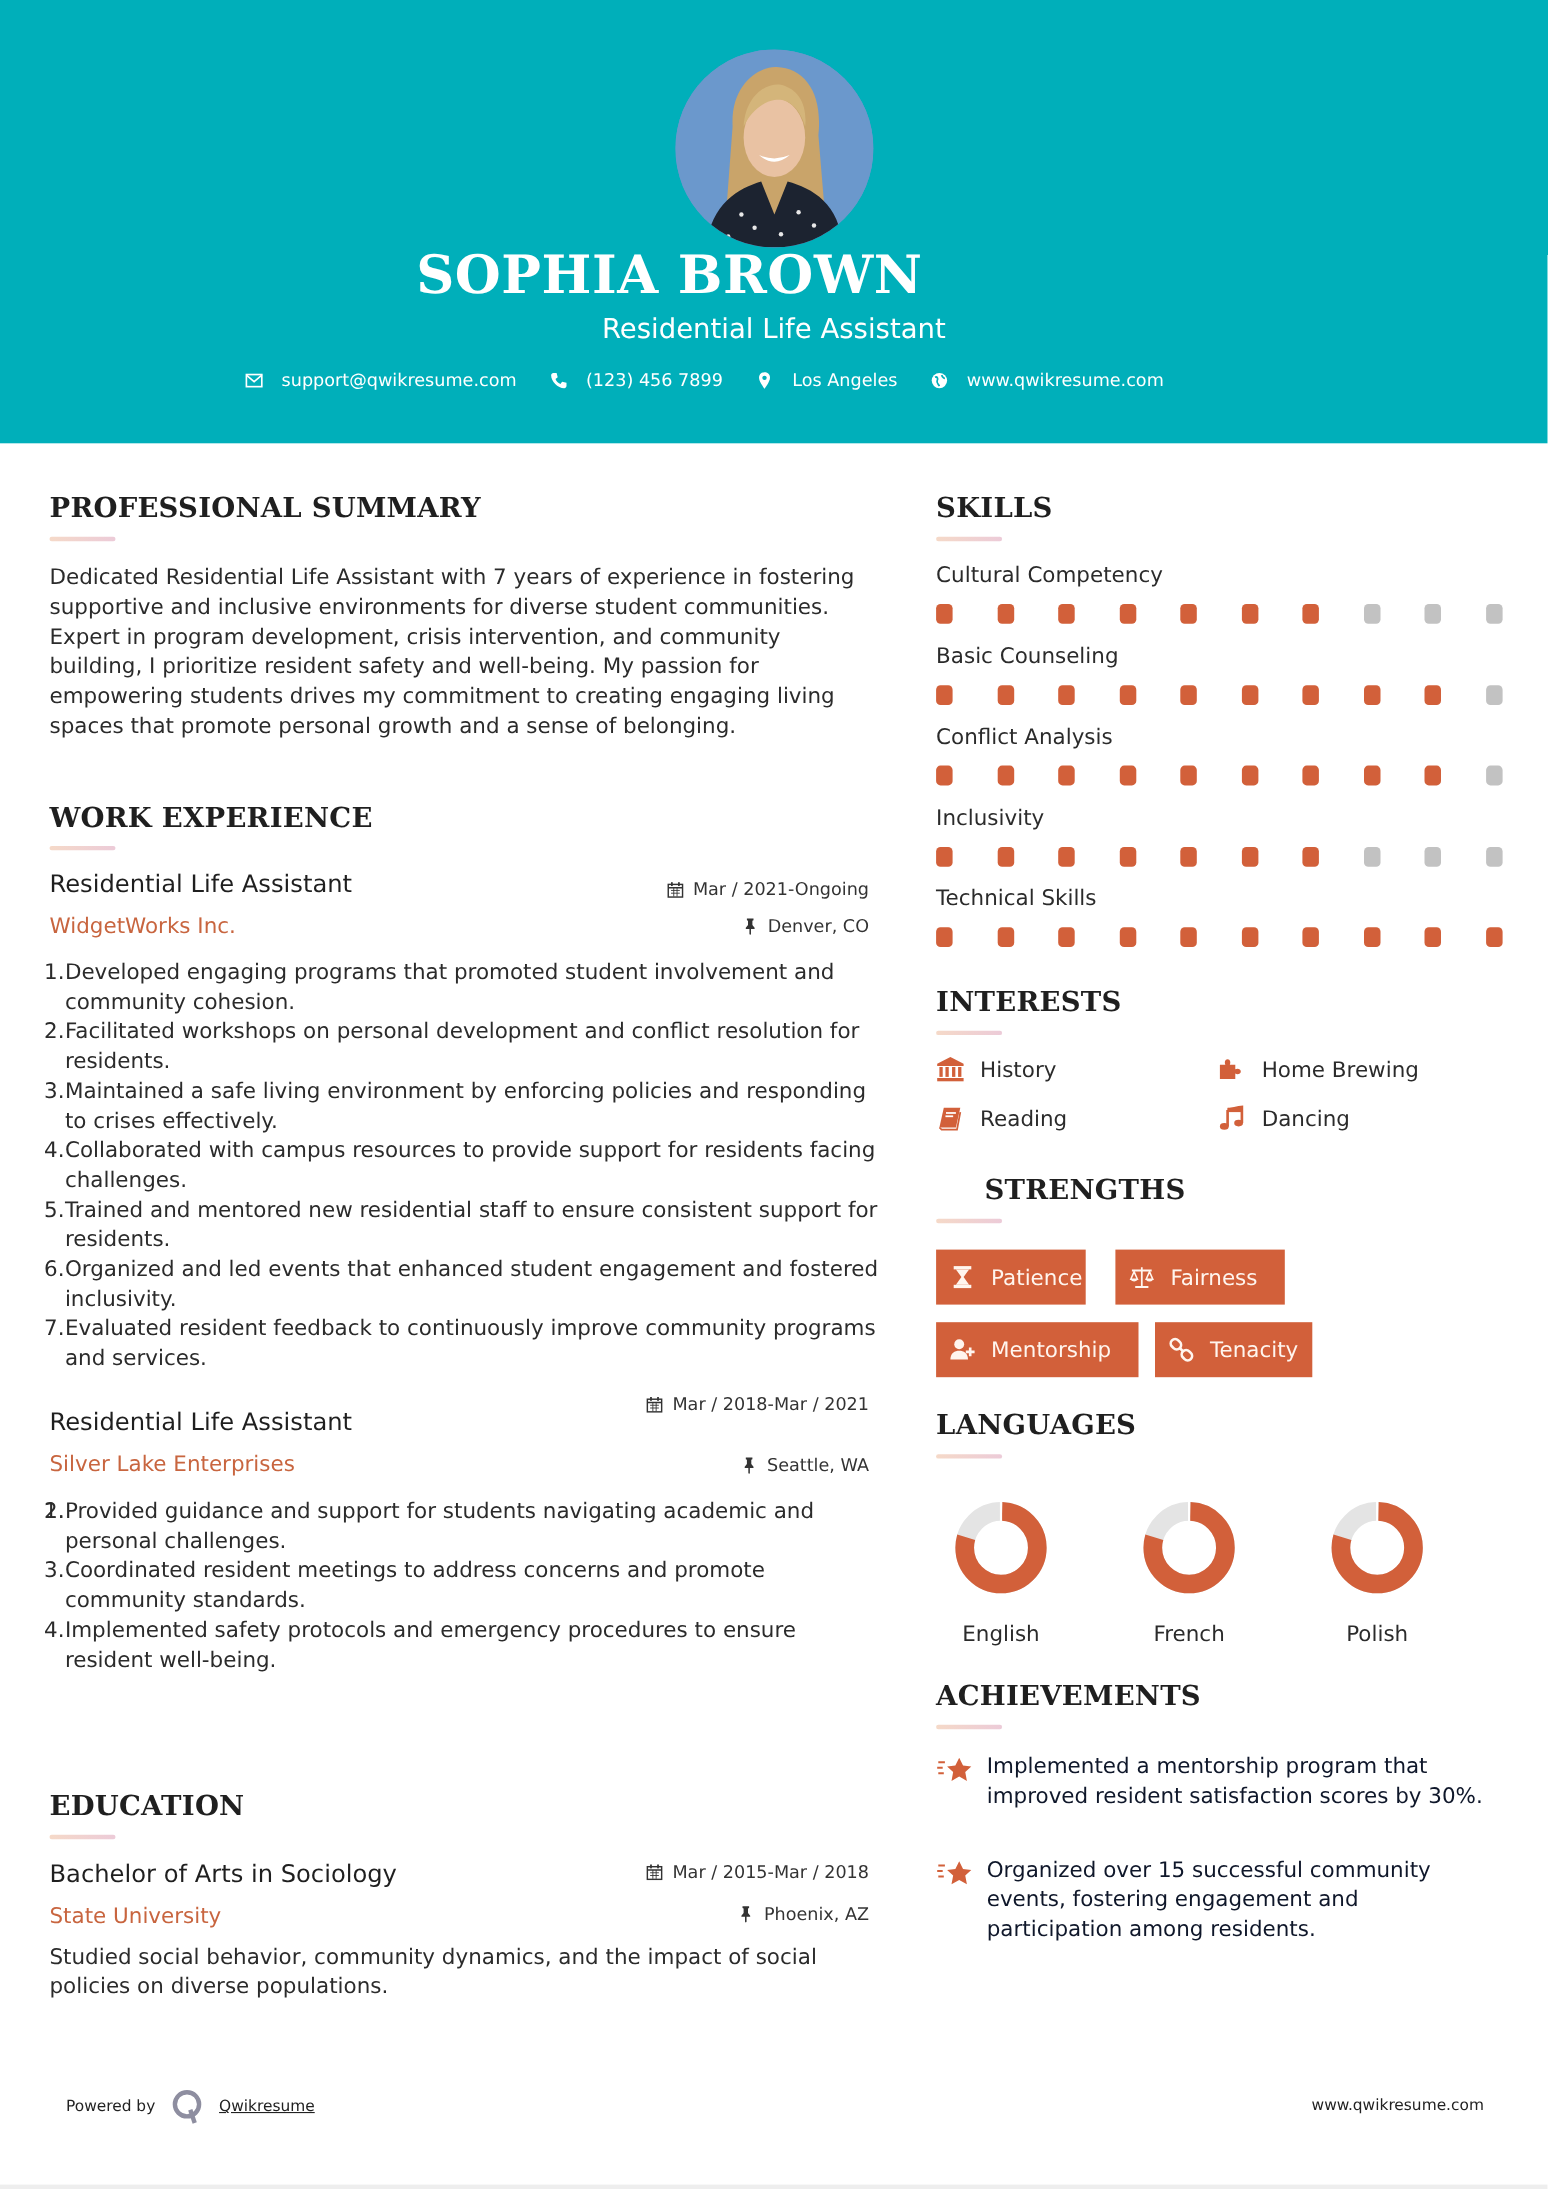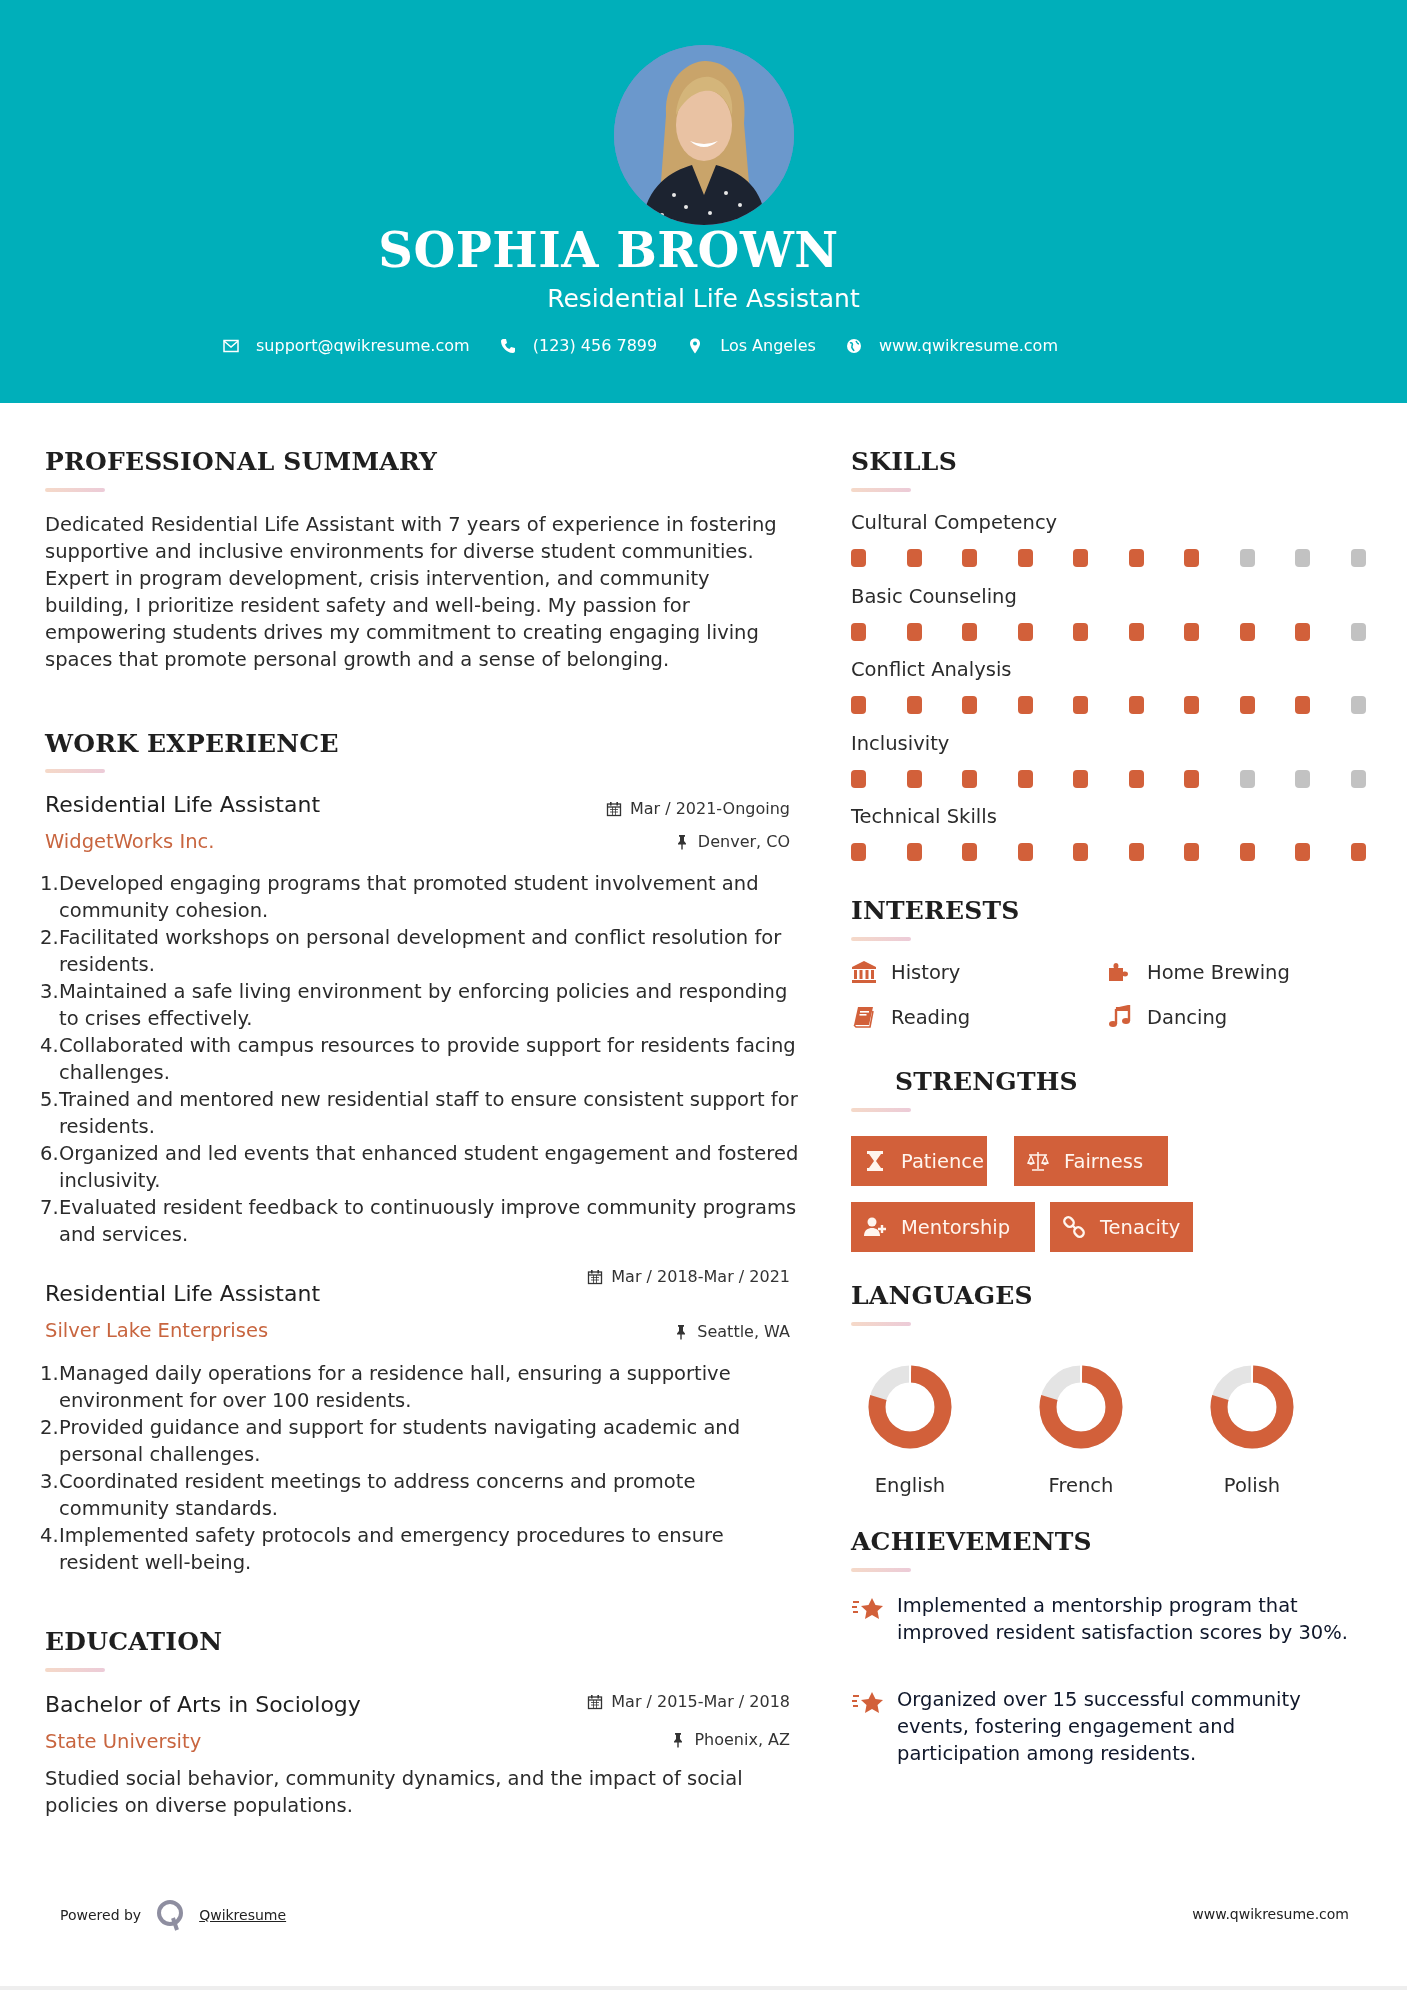--- a/index.html
+++ b/index.html
@@ -202,21 +202,21 @@
 <div class="entry-org" style="left:45px; top:1319px;">Silver Lake Enterprises</div>
 <div class="entry-meta" style="top:1322px;">
   <span class="ic">
     <svg viewBox="0 0 16 16">
         <path d="M5 1 H11 V2.5 L10 3 V7 L12 9.5 V10.5 H8.7 V15 L8 16 L7.3 15 V10.5 H4 V9.5 L6 7 V3 L5 2.5 Z" fill="#333"></path>
       </svg>
   </span>
   <span>Seattle, WA</span>
 </div>
 <ol class="bullets" style="left:40px; top:1360px; width:760px;">
-  <li><span class="num">1.</span><span>Managed daily operations for a residence hall, ensuring a supportive environment for over 100 residents.</span></li>
+  <li><span class="num">1.</span></li>
   <li><span class="num">2.</span><span>Provided guidance and support for students navigating academic and personal challenges.</span></li>
   <li><span class="num">3.</span><span>Coordinated resident meetings to address concerns and promote community standards.</span></li>
   <li><span class="num">4.</span><span>Implemented safety protocols and emergency procedures to ensure resident well-being.</span></li>
 </ol>
 
 <div class="section-title" style="left:45px; top:1627px;">EDUCATION</div>
 <div class="underline" style="left:45px; top:1668px;"></div>
 <div class="entry-title" style="left:45px; top:1692px;">Bachelor of Arts in Sociology</div>
 <div class="entry-meta" style="top:1692px;">
   <span class="ic">

